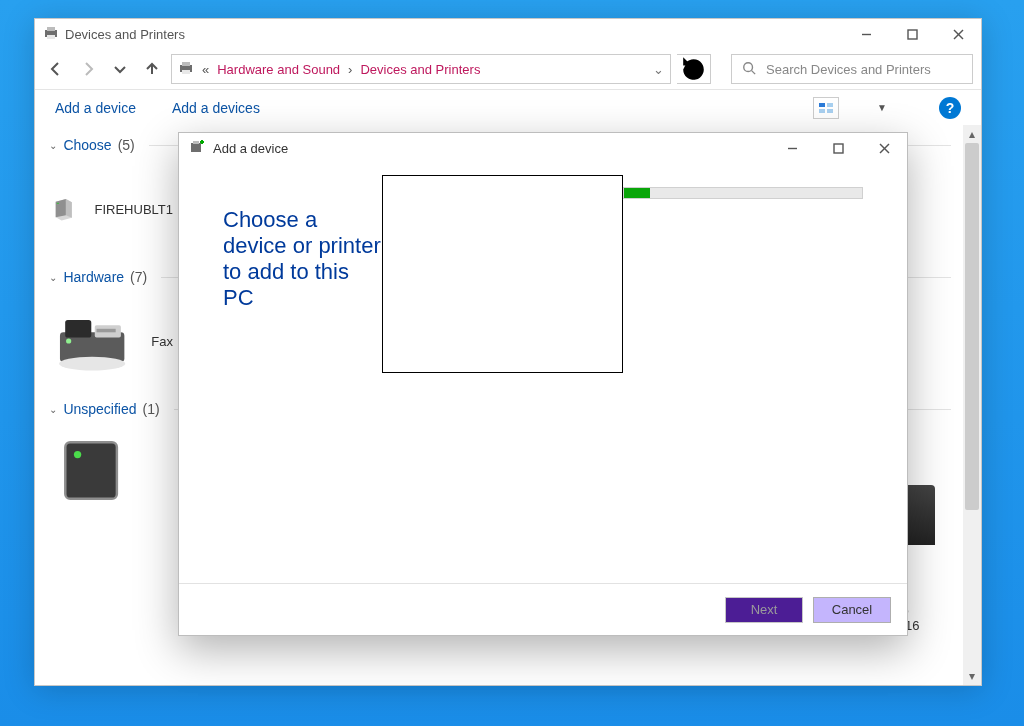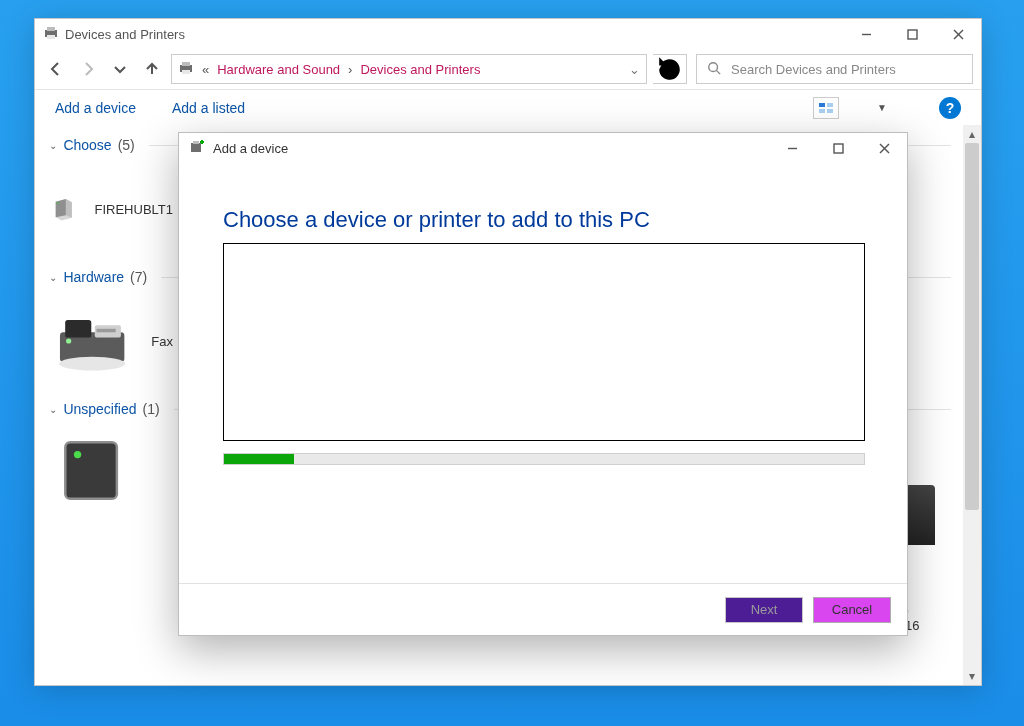--- a/index.html
+++ b/index.html
@@ -58,23 +58,23 @@
   }
   .addressbar .sep { color:#555; }
   .crumb { color:#be185d; }
 
   .refresh {
     width:34px; height:30px; border:1px solid #ccc; border-left:none;
     display:flex; align-items:center; justify-content:center;
     color:#555;
   }
   .searchbox {
-    width:277px; height:30px; border:1px solid #ccc;
+    width:242px; height:30px; border:1px solid #ccc;
     display:flex; align-items:center; padding:0 10px;
-    margin-left:3px; color:#888;
+    margin-left:14px; color:#888;
   }
   .searchbox input {
     border:none; outline:none; flex:1; font-size:13px; color:#333;
   }
   .searchbox input::placeholder{ color:#888; }
 
   .cmdrow {
     height:36px;
     display:flex; align-items:center;
     padding:0 20px;
@@ -138,21 +138,21 @@
     box-shadow:0 14px 40px rgba(0,0,0,.30);
     display:flex; flex-direction:column;
   }
   .wiz-titlebar {
     height:30px; display:flex; align-items:center;
     padding-left:10px; gap:8px;
     font-size:13px; color:#333;
     background:#fff;
   }
   .wiz-titlebar .winbtns { margin-left:auto; }
-  .wiz-body { flex:1; padding:12px 44px 0 44px; display:flex; flex-direction:column; }
+  .wiz-body { flex:1; padding:12px 44px 0 44px; display:flex; }
   .wiz-h1 { font-size:22px; color:#003a9b; font-weight:400; margin:32px 0 10px 0; }
   .wiz-sub { font-size:13px; color:#676767; margin:0 0 8px 0; }
   .devlist {
     width:642px; height:198px;
     border:1px solid #000;
     background:#fff;
   }
   .progresswrap { margin-top:12px; width:642px; }
   .progress {
     height:12px; background:#e9e9e9; border:1px solid #d0d0d0;
@@ -162,21 +162,21 @@
   .linklabel { margin-top:10px; color:#0066cc; font-size:14px; }
   .wiz-footer {
     height:52px; border-top:1px solid #e2e2e2;
     display:flex; align-items:center; justify-content:flex-end;
     padding:0 16px; gap:10px; background:#fff;
   }
   .btn {
     min-width:78px; height:26px;
     font-size:13px;
     border:1px solid #aeaeae;
-    background:#d946ef;
+    background:#c4b5fd;
     display:flex; align-items:center; justify-content:center;
     cursor:pointer;
   }
   .btn.disabled { color:#9b9b9b; background:#4c1d95; border-color:#c6c6c6; cursor:default; }
 
   
   .rightdev {
     position:absolute;
     right:28px; top:360px;
     width:60px; text-align:center;
@@ -269,21 +269,21 @@
             <circle cx="7" cy="7" r="5"></circle>
             <line x1="11" y1="11" x2="15" y2="15"></line>
           </svg>
       </span>
       <input placeholder="Search Devices and Printers" style="">
     </div>
   </div>
 
   <div class="cmdrow">
     <span class="cmdlink">Add a device</span>
-    <span class="cmdlink">Add a listed</span>
+    <span class="cmdlink">Add a devices</span>
     <span class="cmdspacer"></span>
     <div class="viewbtn">
       <svg width="16" height="12" viewBox="0 0 16 12">
           <rect x="1" y="1" width="6" height="4" fill="#2c7bd8"></rect>
           <rect x="9" y="1" width="6" height="4" fill="#a8d0f0"></rect>
           <rect x="1" y="7" width="6" height="4" fill="#a8d0f0"></rect>
           <rect x="9" y="7" width="6" height="4" fill="#a8d0f0"></rect>
         </svg>
     </div>
     <span style="margin-left:2px;color:#555;font-size:10px">▼</span>

